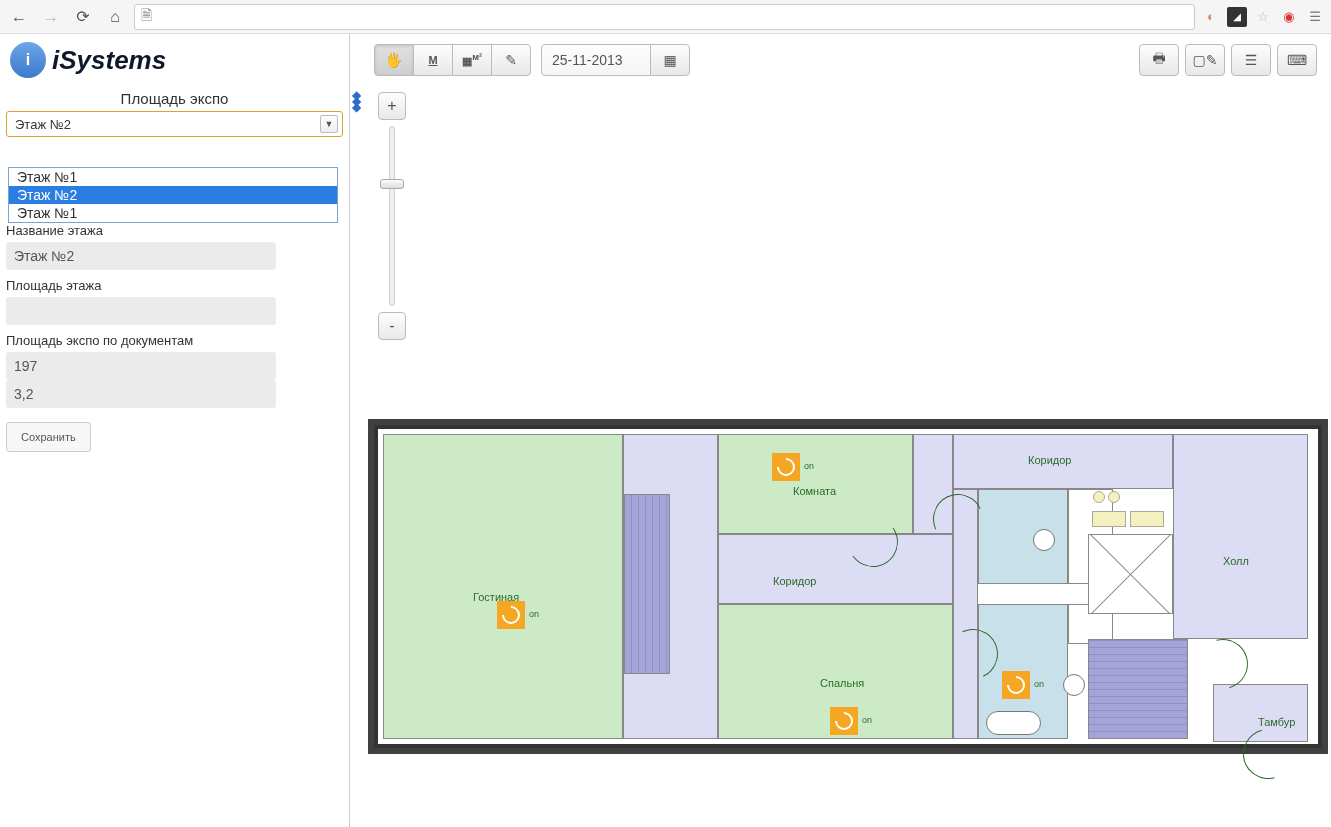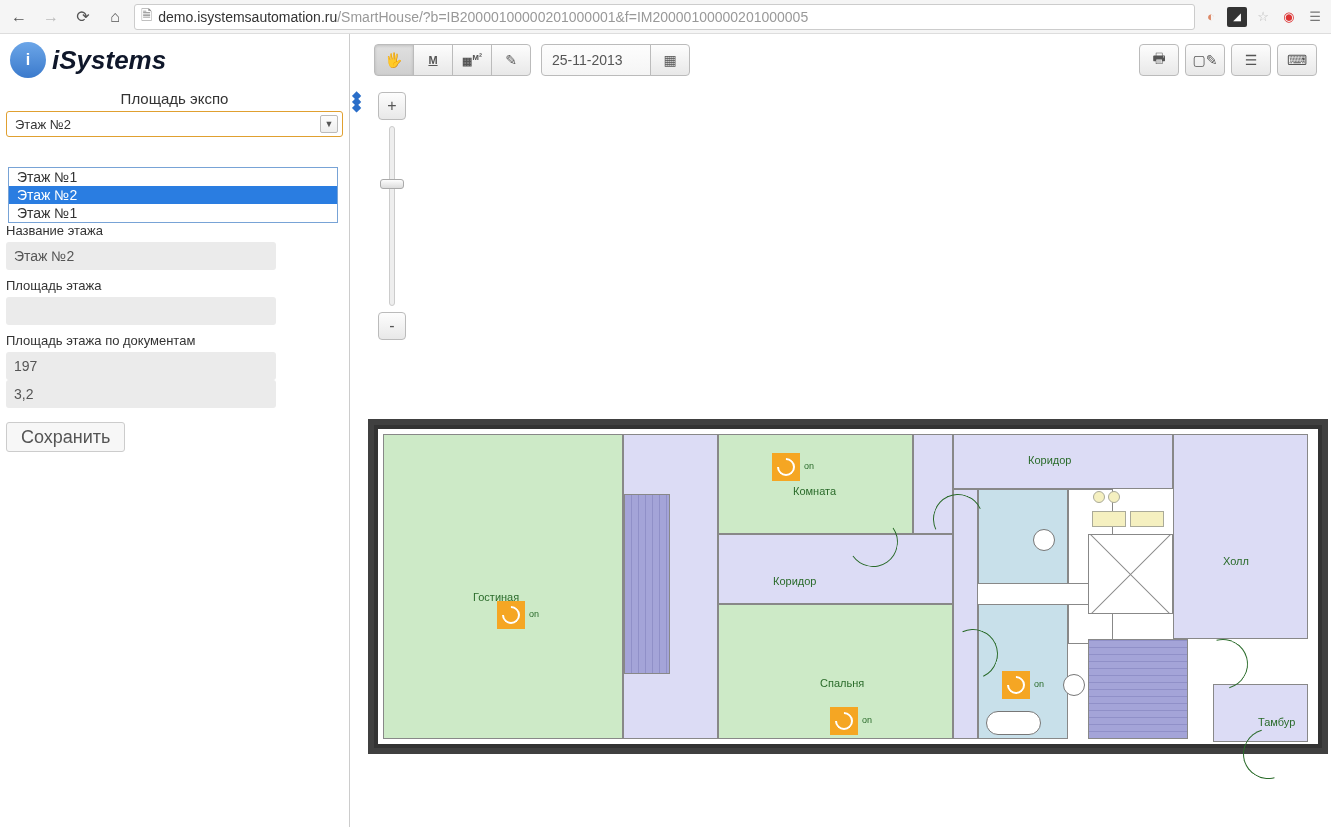--- a/index.html
+++ b/index.html
@@ -32,21 +32,21 @@
 
 .floor-select { width: 100%; height: 26px; border: 1px solid #e0a030; border-radius: 3px; display: flex; align-items: center; justify-content: space-between; padding: 0 4px 0 8px; background: #fff; position: relative; }
 .floor-select .sel-arrow { width: 18px; height: 18px; border: 1px solid #bbb; border-radius: 2px; display: flex; align-items: center; justify-content: center; background: linear-gradient(#fdfdfd,#eee); font-size: 9px; color: #555; }
 
 .dropdown-list { position: absolute; top: 167px; left: 8px; width: 330px; background: #fff; border: 1px solid #78a3d6; z-index: 20; }
 .dropdown-item { padding: 1px 8px; font-size: 14px; cursor: pointer; }
 .dropdown-item.selected { background: #2a7de1; color: #fff; }
 
 .form-label { font-size: 13px; padding: 8px 0 4px 0; color: #333; }
 .form-input { width: 270px; height: 28px; background: #ebebeb; border: none; border-radius: 3px; padding: 0 8px; color: #555; font-size: 14px; }
-.btn-save { margin-top: 14px; height: 30px; padding: 0 14px; background: #f7f7f7; border: 1px solid #ccc; border-radius: 3px; color: #555; font-size: 18px; cursor: pointer; }
+.btn-save { margin-top: 14px; height: 30px; padding: 0 14px; background: #f7f7f7; border: 1px solid #ccc; border-radius: 3px; color: #555; font-size: 11px; cursor: pointer; }
 
 
 .toolbar { display: flex; align-items: center; gap: 10px; }
 .tool-group { display: flex; }
 .tool-btn { width: 40px; height: 32px; background: linear-gradient(#fdfdfd,#e8e8e8); border: 1px solid #bbb; display: flex; align-items: center; justify-content: center; font-size: 14px; color: #555; cursor: pointer; }
 .tool-group .tool-btn { border-radius: 0; margin-left: -1px; }
 .tool-group .tool-btn:first-child { border-top-left-radius: 4px; border-bottom-left-radius: 4px; margin-left: 0; }
 .tool-group .tool-btn:last-child { border-top-right-radius: 4px; border-bottom-right-radius: 4px; }
 .tool-btn.single { border-radius: 4px; }
 .tool-btn.active { background: linear-gradient(#e0e0e0,#cfcfcf); box-shadow: inset 0 1px 3px rgba(0,0,0,0.15); }
@@ -85,23 +85,20 @@
 </head>
 <body>
 
 <div class="browser-bar">
   <div class="nav-btn">←</div>
   <div class="nav-btn disabled">→</div>
   <div class="nav-btn">⟳</div>
   <div class="nav-btn">⌂</div>
   <div class="url-bar">
     <span class="page-icon">🗎</span>
-    <span class="url-text">
-      <span class="domain">demo.isystemsautomation.ru</span><span class="path">/SmartHouse/?b=IB20000100000201000001&amp;f=IM20000100000201000005</span>
-    </span>
   </div>
   <div class="ext-icons">
     <div class="ext-icon" style="color:#d86">◐</div>
     <div class="ext-icon" style="background:#333;color:#fff;font-size:10px;border-radius:2px">◢</div>
     <div class="ext-icon" style="color:#bbb">☆</div>
     <div class="ext-icon" style="color:#d33">◉</div>
     <div class="ext-icon" style="color:#777">☰</div>
   </div>
 </div>
 
@@ -117,21 +114,21 @@
       <span>Этаж №2</span>
       <span class="sel-arrow">▼</span>
     </div>
 
     <div class="form-label" style="margin-top:78px">Название этажа</div>
     <input class="form-input" value="Этаж №2" style="">
 
     <div class="form-label">Площадь этажа</div>
     <input class="form-input" value="" style="">
 
-    <div class="form-label">Площадь этажа по документам</div>
+    <div class="form-label">Площадь экспо по документам</div>
     <input class="form-input" value="197" style="">
 
     <input class="form-input" value="3,2" style="">
 
     <button class="btn-save">Сохранить</button>
   </div>
 
   <div class="dropdown-list">
     <div class="dropdown-item">Этаж №1</div>
     <div class="dropdown-item selected">Этаж №2</div>

